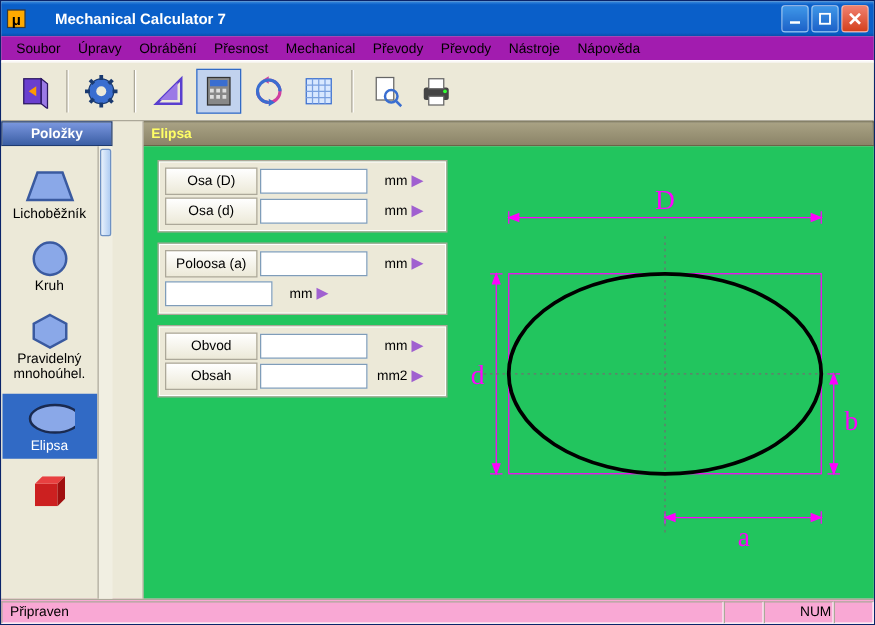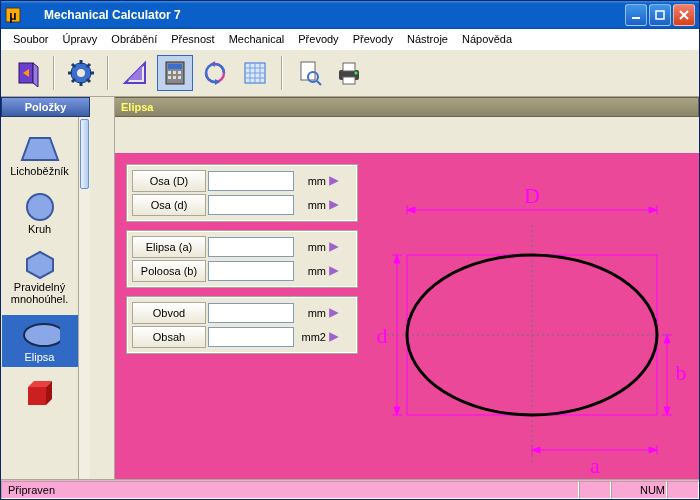--- a/index.html
+++ b/index.html
@@ -37,21 +37,21 @@
     border-radius: 3px;
     display:flex;align-items:center;justify-content:center;
     font-size: 11px; font-weight: bold;
     color: white;
     cursor: pointer;
   }
   .win-btn.min,.win-btn.max{ background: linear-gradient(to bottom,#3f97e8,#1c61c8);}
   .win-btn.close{ background: linear-gradient(to bottom,#f08070,#d4401c);}
   .menubar {
     height: 20px;
-    background: #ffffff;
+    background: #a21caf;
     display: flex; align-items:center;
     padding: 0 6px; gap: 2px;
     border-bottom: 1px solid #ffffff;
   }
   .menubar .menu-item {
     padding: 2px 6px; cursor: pointer;
   }
   .toolbar {
     height: 48px;
     background: #ece9d8;
@@ -134,25 +134,24 @@
     height:20px;
     background: linear-gradient(to bottom,#a9a284 0%,#8b8468 100%);
     display:flex;align-items:center;
     padding-left:6px;
     color:#ffff66;font-weight:bold;
     border:1px solid #6a6448;
     border-left:0;
   }
   .main-body{
     flex:1;
-    background:#ec4899;
+    background:#22c55e;
     padding:12px;
     display:flex; gap:10px;
     min-height:0;
-    margin-top:36px;
   }
   .form-col{
     width:230px;
     display:flex;flex-direction:column;gap:10px;
   }
   .form-group{
     border:1px solid #ffffff;
     outline:1px solid #aca899;
     padding:4px;
     display:flex;flex-direction:column;gap:2px;
@@ -401,29 +400,28 @@
               <div class="label-btn">Osa (d)</div>
               <input value="" style="">
               <span class="unit">mm</span>
               <svg class="play" viewBox="0 0 10 10">
                   <polygon points="1,1 9,5 1,9" fill="#a060d0"></polygon>
                 </svg>
             </div>
           </div>
           <div class="form-group">
             <div class="form-row">
-              <div class="label-btn">Elipsa (a)</div>
+              <div class="label-btn">Poloosa (a)</div>
               <input value="" style="">
               <span class="unit">mm</span>
               <svg class="play" viewBox="0 0 10 10">
                   <polygon points="1,1 9,5 1,9" fill="#a060d0"></polygon>
                 </svg>
             </div>
             <div class="form-row">
-              <div class="label-btn">Poloosa (b)</div>
               <input value="" style="">
               <span class="unit">mm</span>
               <svg class="play" viewBox="0 0 10 10">
                   <polygon points="1,1 9,5 1,9" fill="#a060d0"></polygon>
                 </svg>
             </div>
           </div>
           <div class="form-group">
             <div class="form-row">
               <div class="label-btn">Obvod</div>

